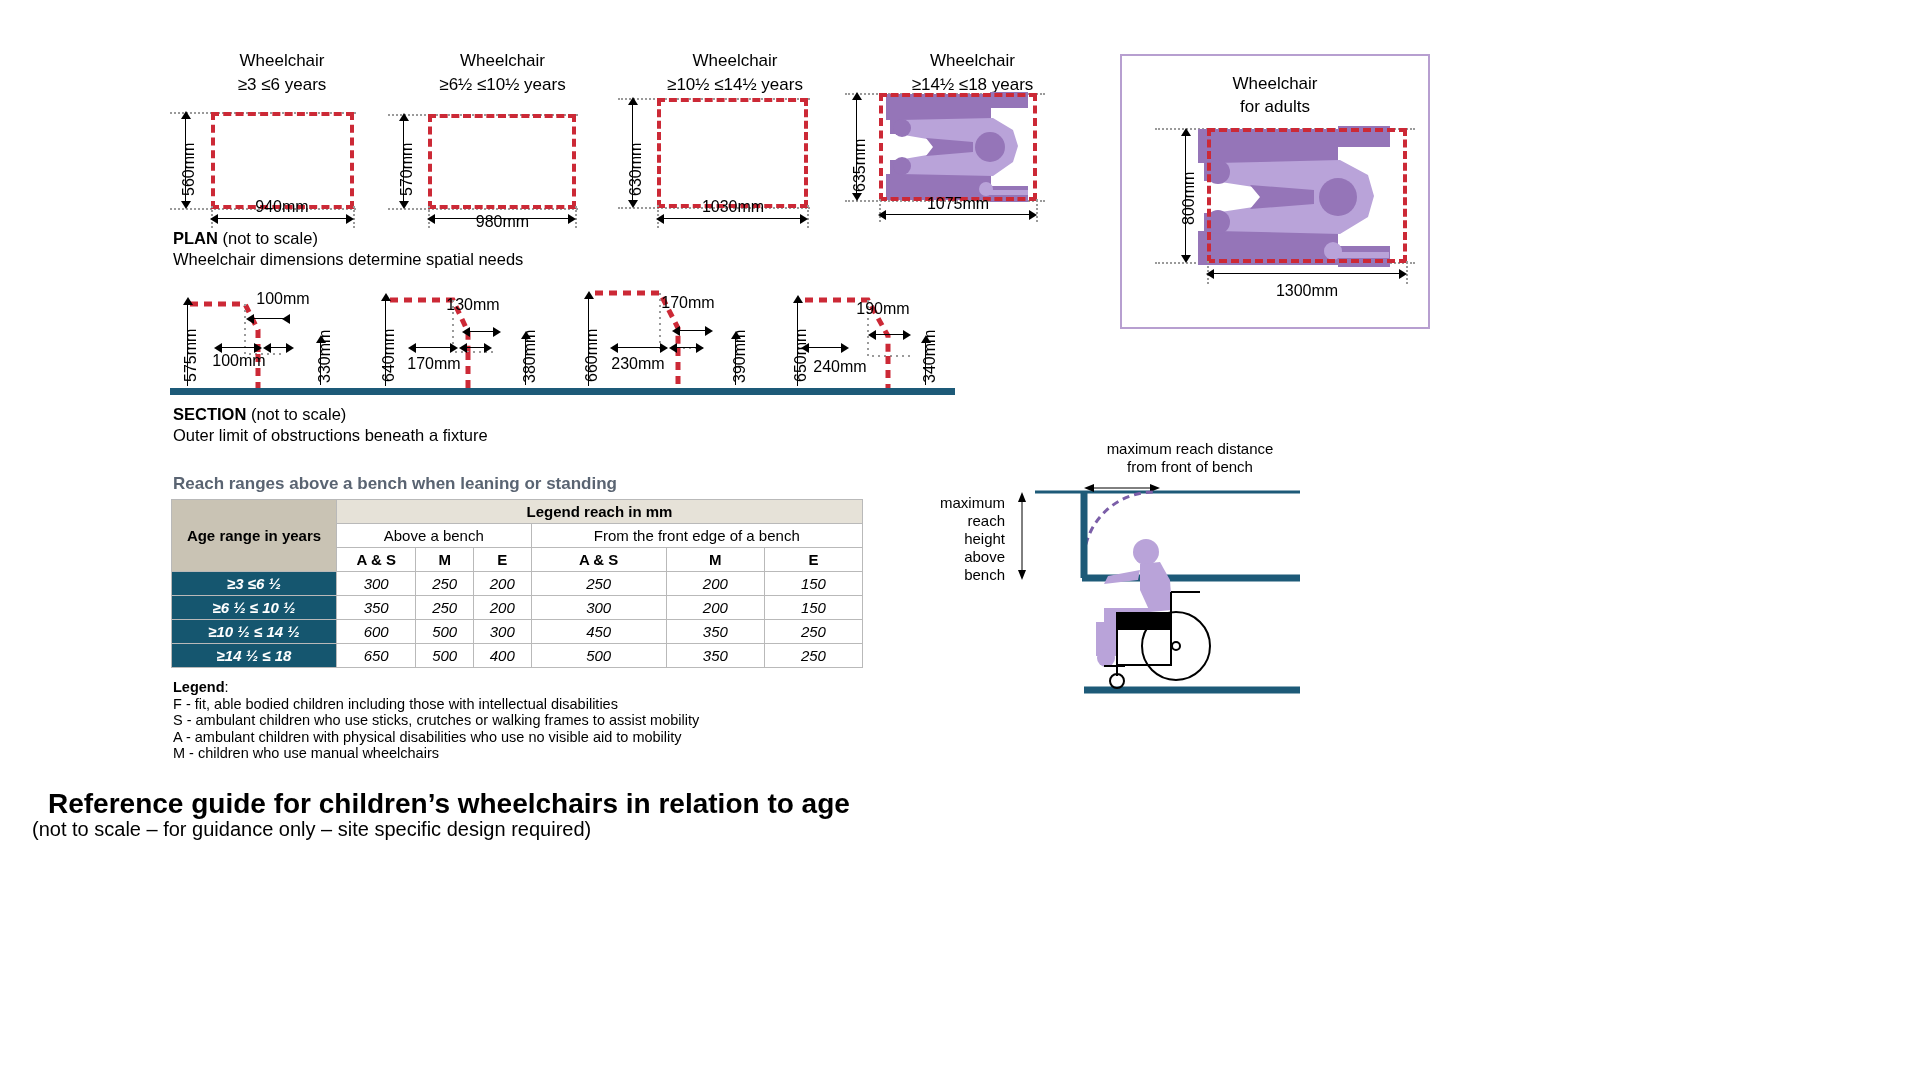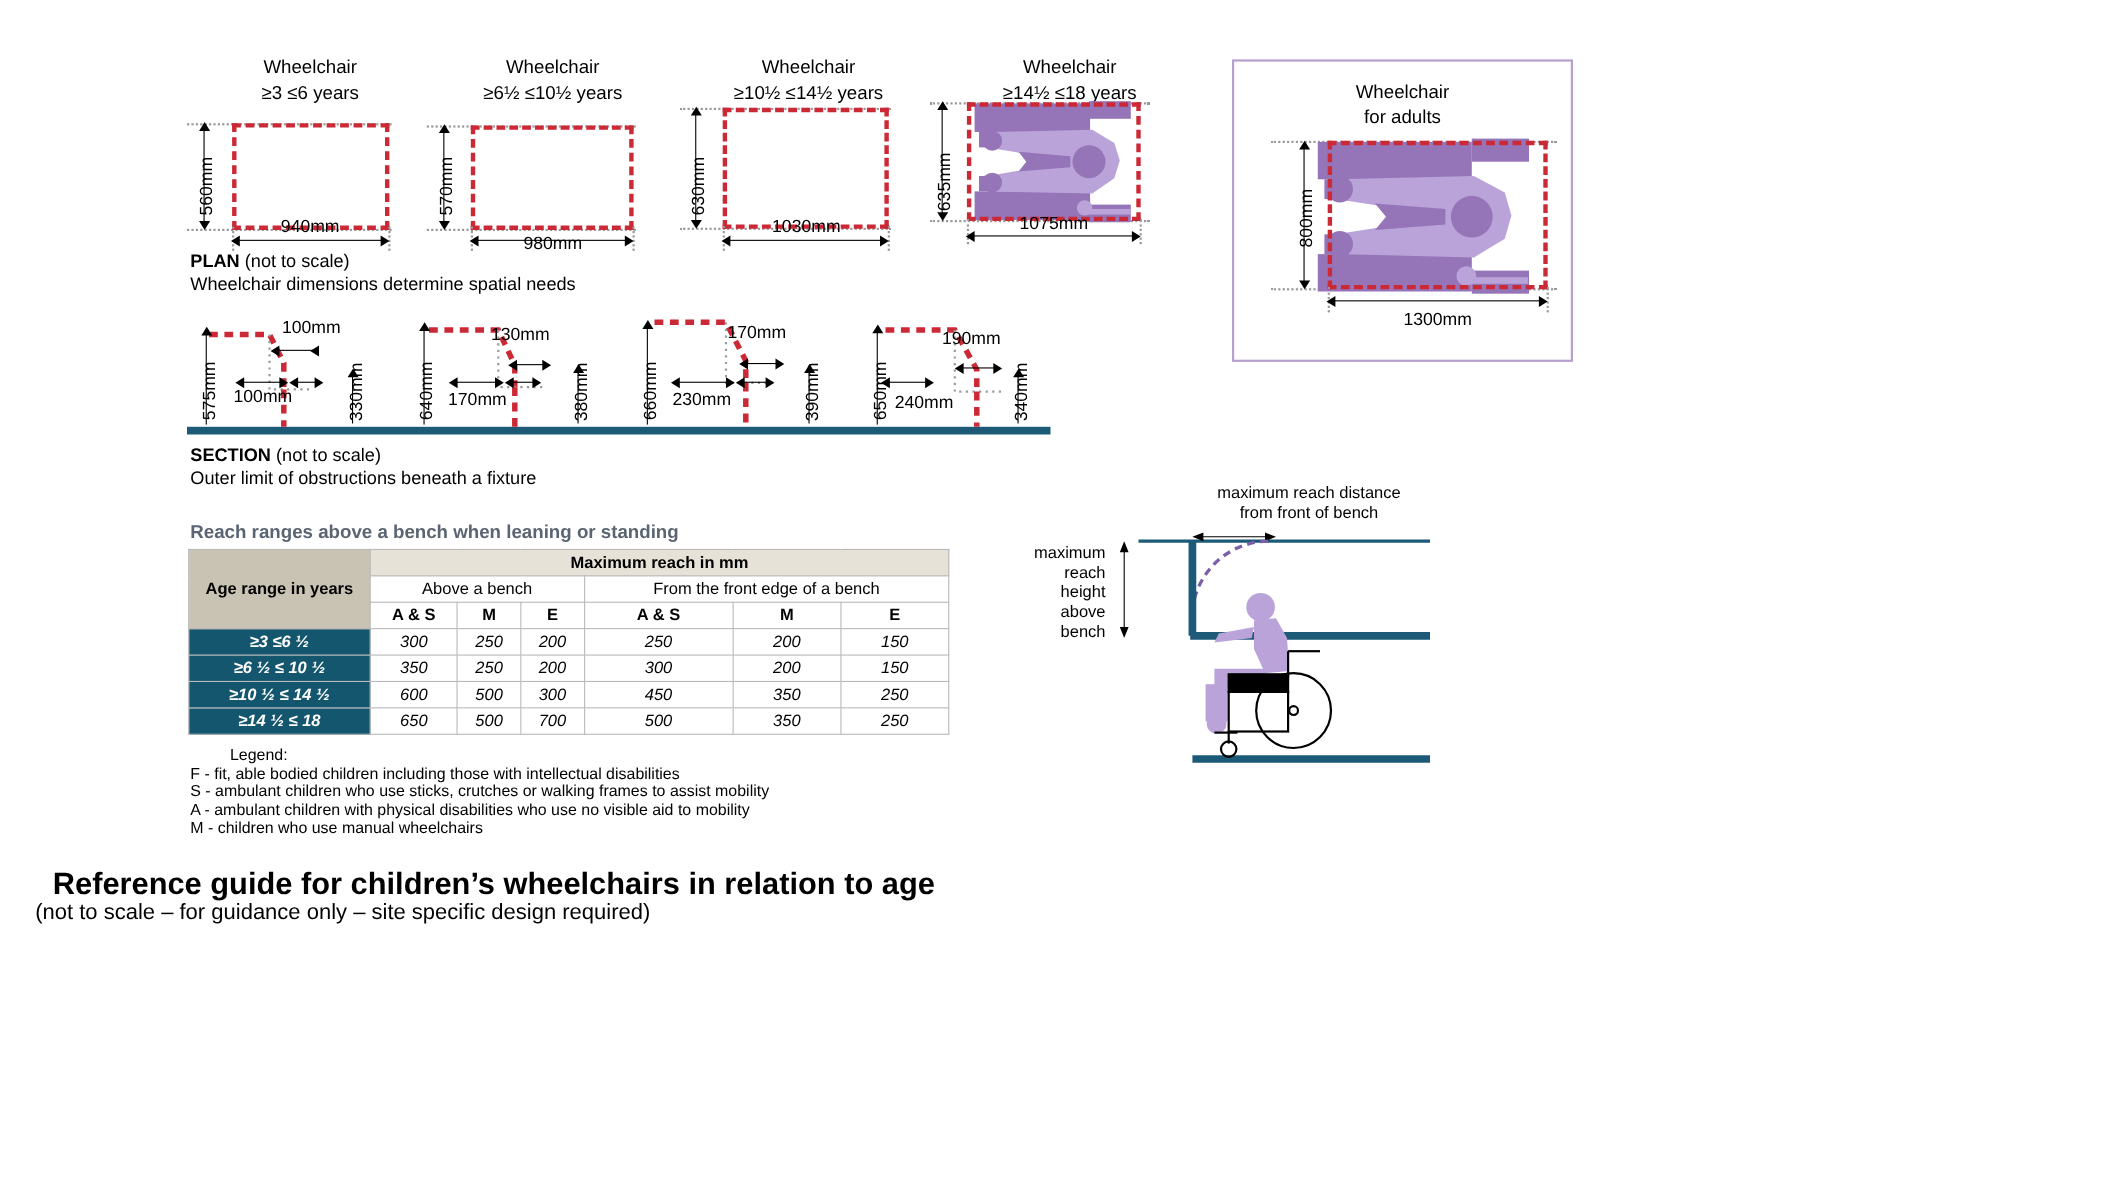--- a/index.html
+++ b/index.html
@@ -136,21 +136,21 @@
   }
   td.val { font-style:italic; background:#ffffff; }
 
   
   .legend {
     position:absolute;
     font-size:14.5px;
     line-height:16.5px;
     white-space:nowrap;
   }
-  .legend .lg-title { font-weight:normal;margin-left:36px; }
+  .legend .lg-title { font-weight:bold; }
 
   
   .big-title {
     position:absolute;
     font-size:28px;
     font-weight:bold;
     white-space:nowrap;
   }
   .sub-title {
     position:absolute;
@@ -422,21 +422,21 @@
     </div>
     <div>Outer limit of obstructions beneath a fixture</div>
   </div>
 
   <div class="table-heading" style="left:173px; top:474px;">Reach ranges above a bench when leaning or standing</div>
 
   <table class="reach" style="left:171px; top:499px; width:692px;">
     <thead>
       <tr>
         <th class="age-corner" rowspan="3">Age range in years</th>
-        <th class="maxreach" colspan="6">Maximum reach in mm</th>
+        <th class="maxreach" colspan="6">Legend reach in mm</th>
       </tr>
       <tr>
         <th class="grp" colspan="3">Above a bench</th>
         <th class="grp" colspan="3">From the front edge of a bench</th>
       </tr>
       <tr>
         <th class="sub">A &amp; S</th>
         <th class="sub">M</th>
         <th class="sub">E</th>
         <th class="sub">A &amp; S</th>
@@ -469,21 +469,21 @@
         <td class="val">500</td>
         <td class="val">300</td>
         <td class="val">450</td>
         <td class="val">350</td>
         <td class="val">250</td>
       </tr>
       <tr>
         <td class="agecell">≥14 ½ ≤ 18</td>
         <td class="val">650</td>
         <td class="val">500</td>
-        <td class="val">700</td>
+        <td class="val">400</td>
         <td class="val">500</td>
         <td class="val">350</td>
         <td class="val">250</td>
       </tr>
     </tbody>
   </table>
 
   <div class="legend" style="left:173px; top:679px;">
     <div><span class="lg-title">Legend</span><span>:</span></div>
     <div>F - fit, able bodied children including those with intellectual disabilities</div>

